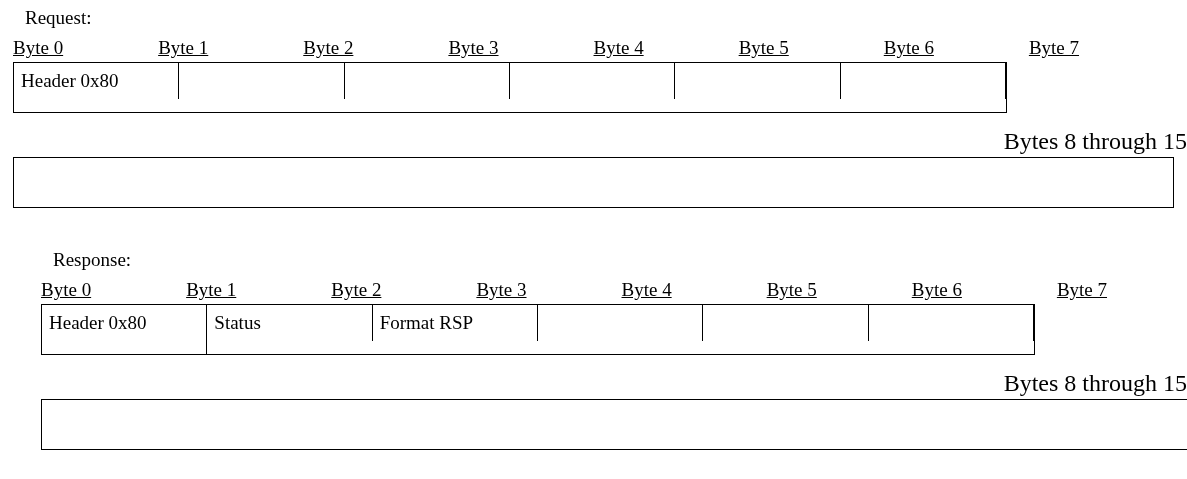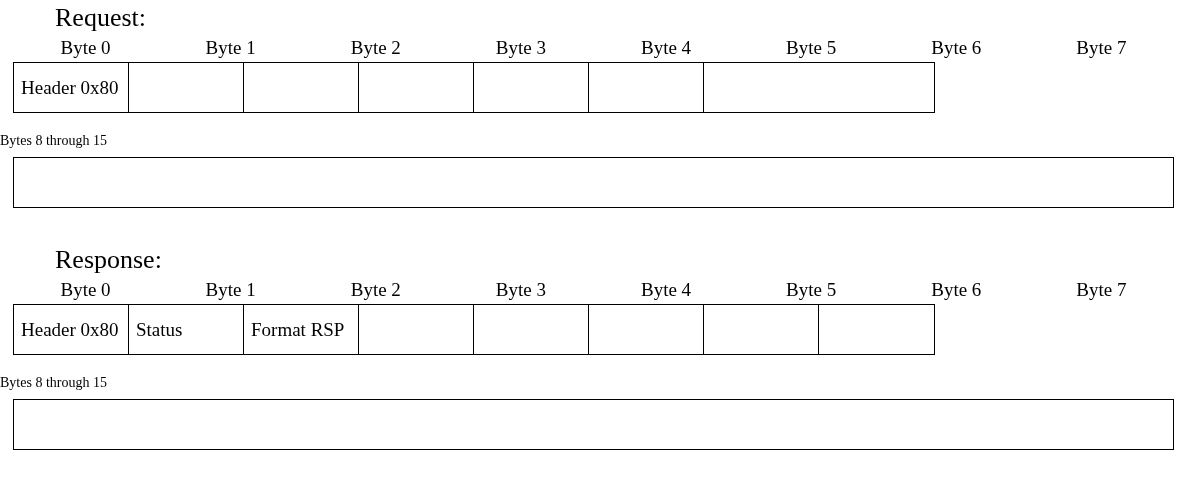--- a/index.html
+++ b/index.html
@@ -10,69 +10,70 @@
     font-family: "Liberation Serif", "DejaVu Serif", serif;
     color: #000000;
     overflow: hidden;
   }
   .page {
     width: 1187px;
     height: 479px;
     padding-top: 6px;
   }
   .section-label {
-    margin-left: 55px;
-    font-size: 26px;
+    margin-left: 25px;
+    font-size: 19px;
     line-height: 24px;
   }
   .byte-headers {
     margin: 6px 13px 2px 13px;
     width: 1161px;
     display: grid;
     grid-template-columns: repeat(8, 1fr);
     font-size: 19px;
     line-height: 24px;
   }
   .byte-header {
-    text-align: center;
+    text-decoration: underline;
   }
   .byte-row {
     margin-left: 13px;
-    width: 922px;
+    width: 994px;
     height: 51px;
     display: grid;
-    grid-template-columns: repeat(8, 1fr);
+    grid-template-columns: repeat(6, 1fr);
     border: 1px solid #000000;
   }
   .byte-cell {
     border-right: 1px solid #000000;
     display: flex;
     align-items: center;
     padding-left: 7px;
     font-size: 19px;
     white-space: nowrap;
     overflow: hidden;
   }
   .byte-cell:last-child {
     border-right: none;
   }
   .span-label {
     margin-top: 16px;
-    text-align: left;
-    font-size: 14px;
+    text-align: right;
+    font-size: 24px;
     line-height: 24px;
   }
   .span-box {
     margin: 4px 13px 0 13px;
     width: 1161px;
     height: 51px;
     border: 1px solid #000000;
   }
   .section-response {
     margin-top: 40px;
+    padding-left: 28px;
   }
 </style>
 </head>
 <body>
 
 <div class="page">
 
   <section class="section-request">
     <div class="section-label">Request:</div>
 

